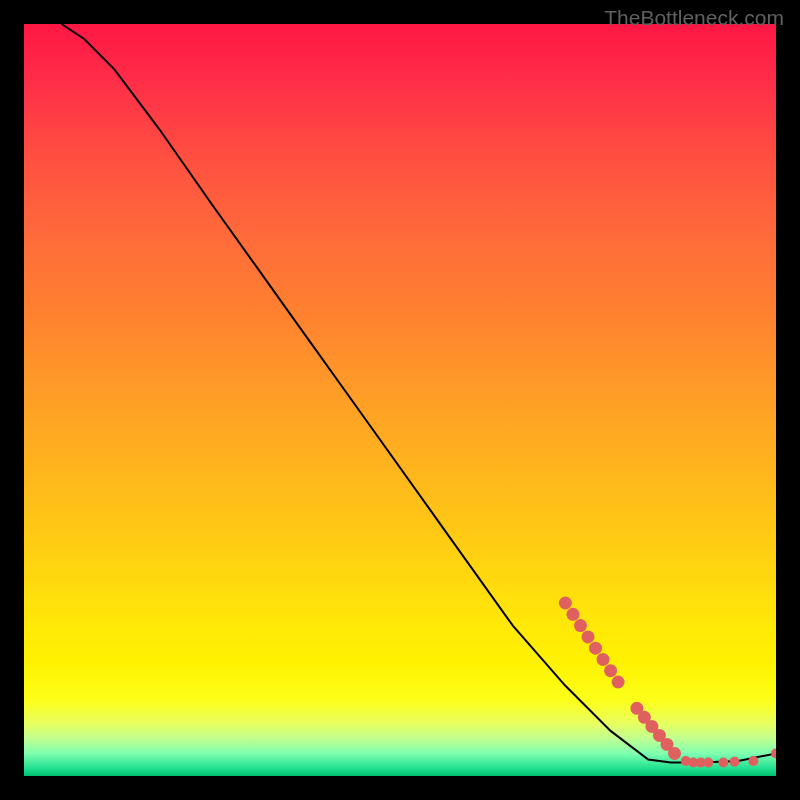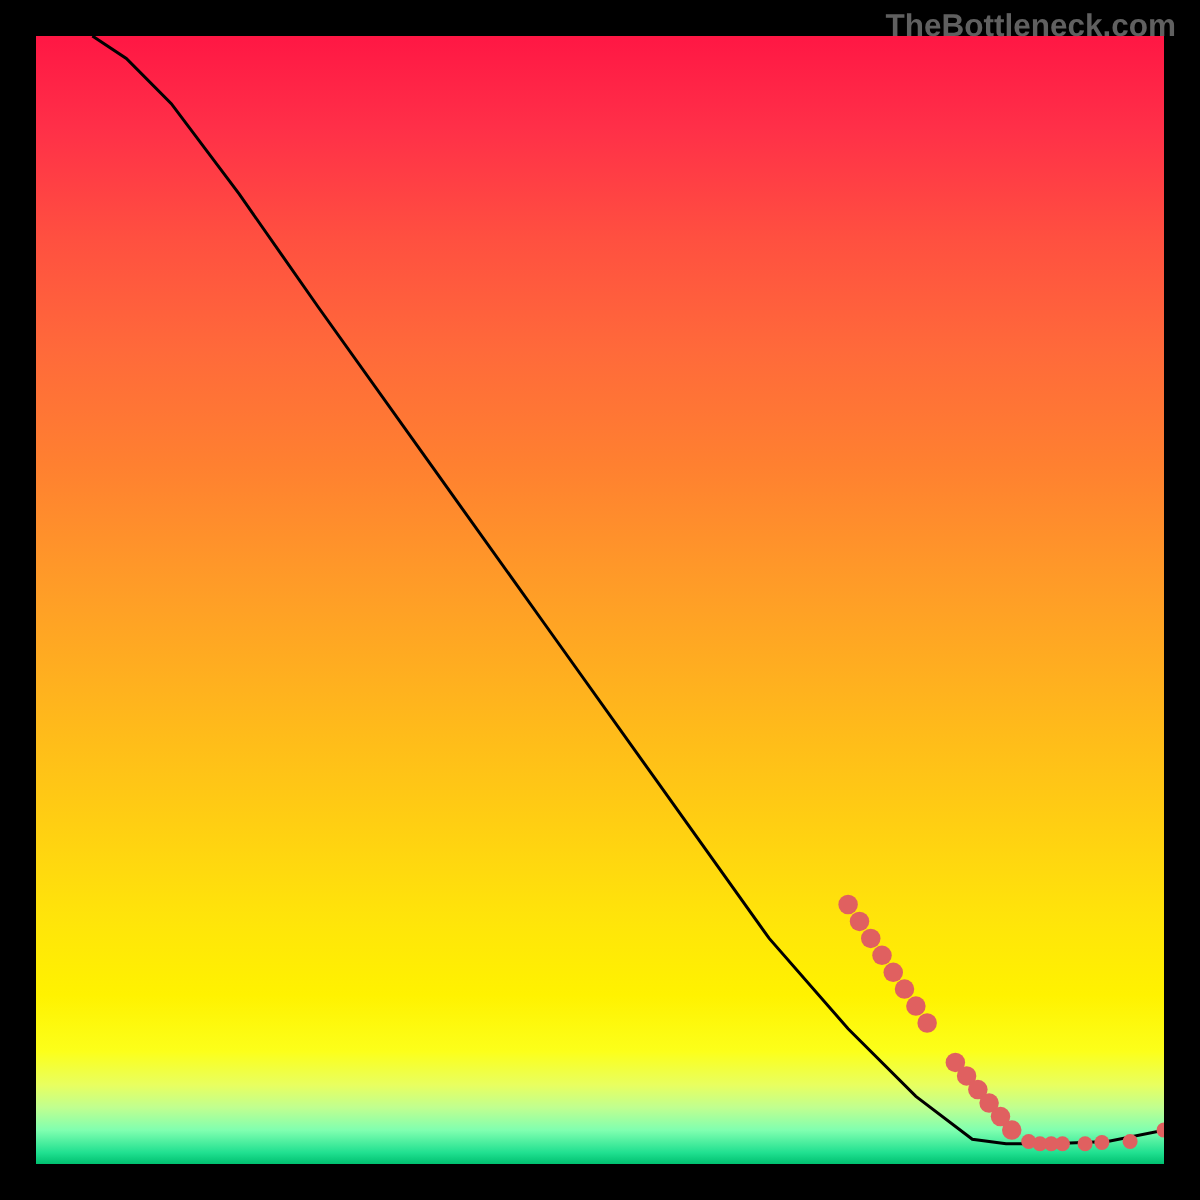--- a/index.html
+++ b/index.html
@@ -10,21 +10,21 @@
     background: #000;
     position: relative;
     font-family: Arial, sans-serif;
   }
   .watermark {
     position: absolute;
     top: 6px;
     right: 16px;
     color: #606060;
     font-size: 21px;
-    font-weight: 700;
+    font-weight: 400;
     z-index: 10;
   }
   .plot-area {
     position: absolute;
     left: 24px;
     top: 24px;
     width: 752px;
     height: 752px;
   }
   .gradient-bg {

